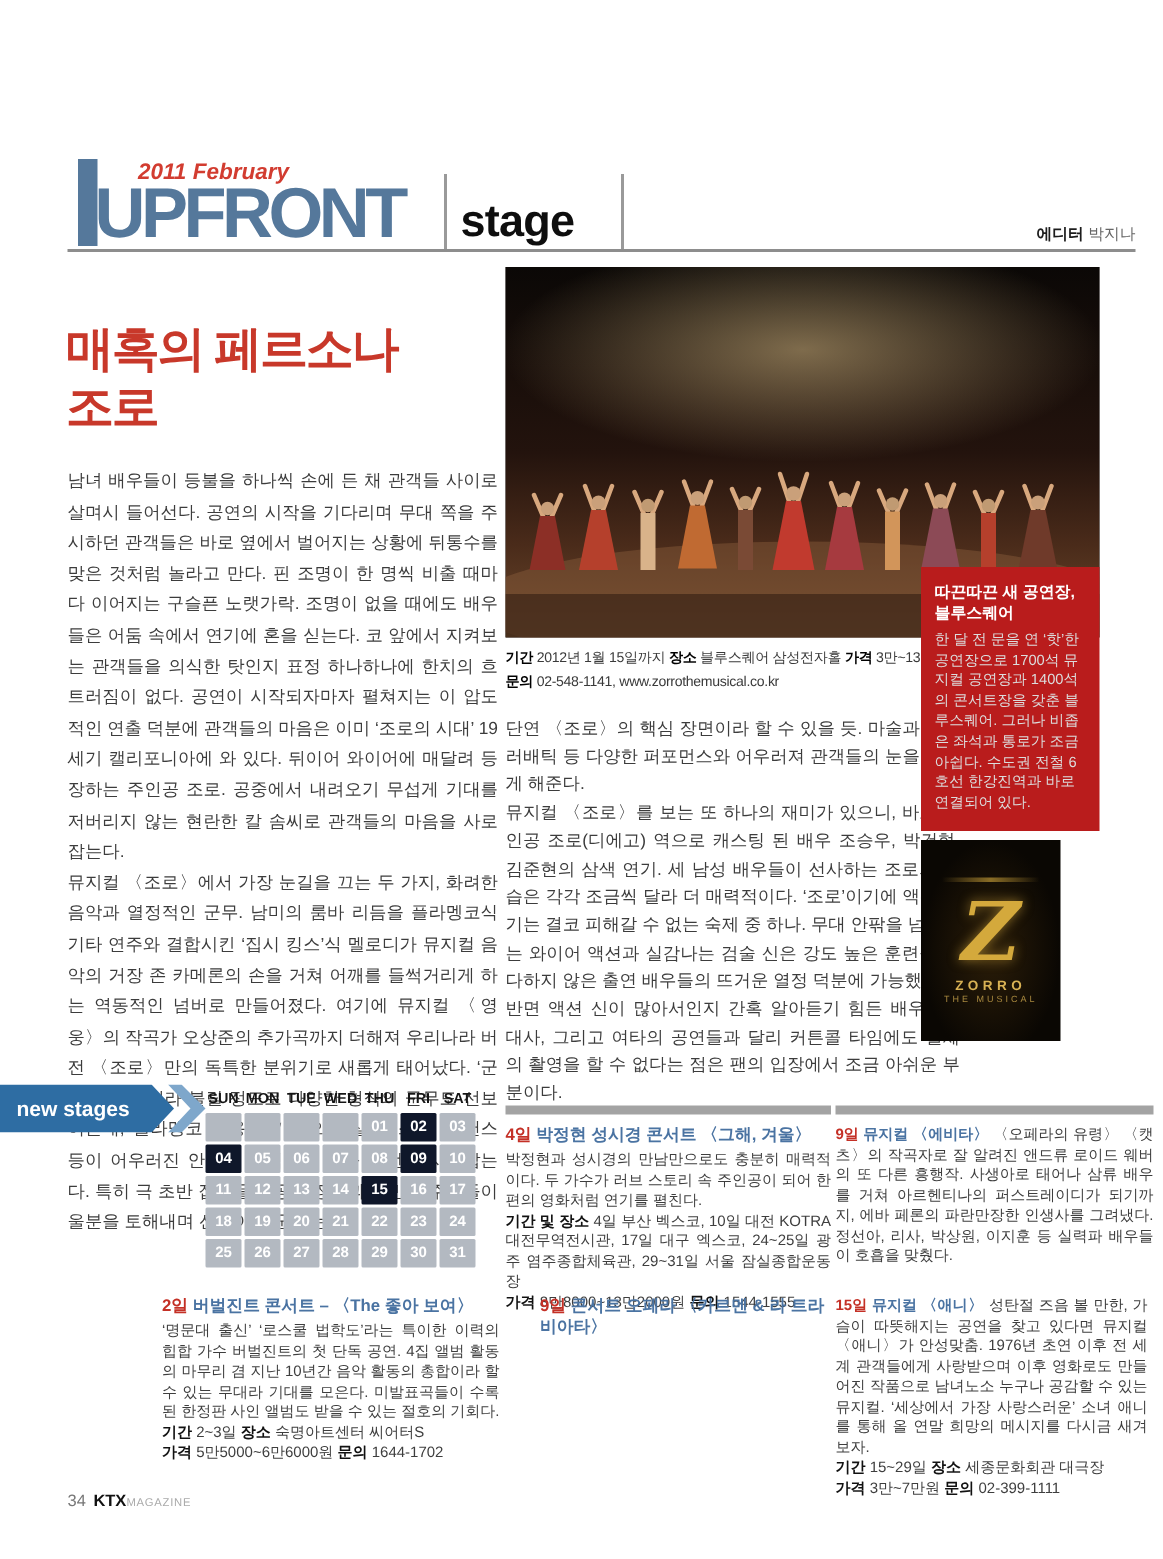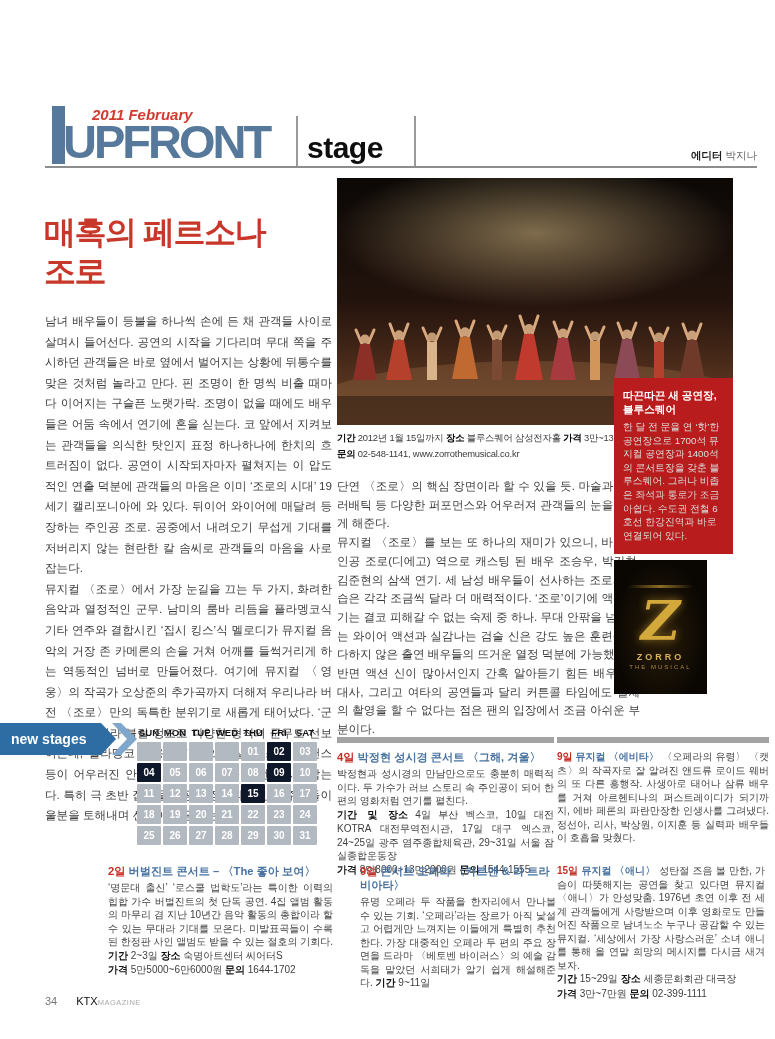--- a/index.html
+++ b/index.html
@@ -59,31 +59,31 @@
   .cal-c{width:24px;height:19px;background:#b3b9c1;color:#fff;font-size:10px;font-weight:bold;
          display:flex;align-items:center;justify-content:center;border-radius:1px;}
   .cal-c.red{background:#0f172a;}
 
   
   .lst{font-size:10px;line-height:13.5px;color:#3e3e3e;text-align:justify;}
   .lst .hd{margin:0 0 3px;font-size:11.2px;line-height:14px;text-align:left;}
   .day{color:#c43026;font-weight:800;}
   .ltitle{color:#4a73a2;font-weight:800;}
   .lst p{margin:0;}
-  .lst .meta b, .lst b.ml{color:#111;font-family:Liberation Mono, monospace;}
+  .lst .meta b, .lst b.ml{color:#111;}
   .rule-top{border-top:6px solid #a3a3a3;padding-top:7px;}
   #l2{left:337px;top:737px;width:217px;}
   #l4{left:557px;top:737px;width:212px;}
   #l1{left:108px;top:864px;width:225px;}
   #l3{left:360px;top:864px;width:196px;}
   #l5{left:557px;top:864px;width:208px;}
 
   
   .footer{left:45px;top:995px;font-size:11px;color:#777;}
-  .footer .brand{font-weight:400;color:#111;margin-left:19px;}
+  .footer .brand{font-weight:700;color:#111;margin-left:5px;}
   .footer .suffix{font-size:7.5px;color:#aaa;letter-spacing:.5px;}
 </style>
 </head>
 <body>
 
 <div class="abs logo-bar"></div>
 <div class="abs header-issue">2011 February</div>
 <div class="abs header-logo">UPFRONT</div>
 <div class="abs vbar v1"></div>
 <div class="abs header-stage">stage</div>
@@ -296,25 +296,20 @@
     <b class="ml">문의</b>
     <span>1644-1702</span>
   </p>
 </div>
 
 <div class="abs lst" id="l3">
   <p class="hd">
     <span class="day">9일</span>
     <span class="ltitle">콘서트 오페라 〈카르멘 &amp; 라 트라비아타〉</span>
   </p>
-  <p>
-    <span>유명 오페라 두 작품을 한자리에서 만나볼 수 있는 기회. ‘오페라’라는 장르가 아직 낯설고 어렵게만 느껴지는 이들에게 특별히 추천한다. 가장 대중적인 오페라 두 편의 주요 장면을 드라마 〈베토벤 바이러스〉의 예술 감독을 맡았던 서희태가 알기 쉽게 해설해준다.</span>
-    <b class="ml">기간</b>
-    <span>9~11일</span>
-  </p>
 </div>
 
 <div class="abs lst" id="l5">
   <p>
     <span class="day">15일</span>
     <span class="ltitle">뮤지컬 〈애니〉</span>
     <span>성탄절 즈음 볼 만한, 가슴이 따뜻해지는 공연을 찾고 있다면 뮤지컬 〈애니〉가 안성맞춤. 1976년 초연 이후 전 세계 관객들에게 사랑받으며 이후 영화로도 만들어진 작품으로 남녀노소 누구나 공감할 수 있는 뮤지컬. ‘세상에서 가장 사랑스러운’ 소녀 애니를 통해 올 연말 희망의 메시지를 다시금 새겨보자.</span>
   </p>
   <p class="meta">
     <b class="ml">기간</b>

